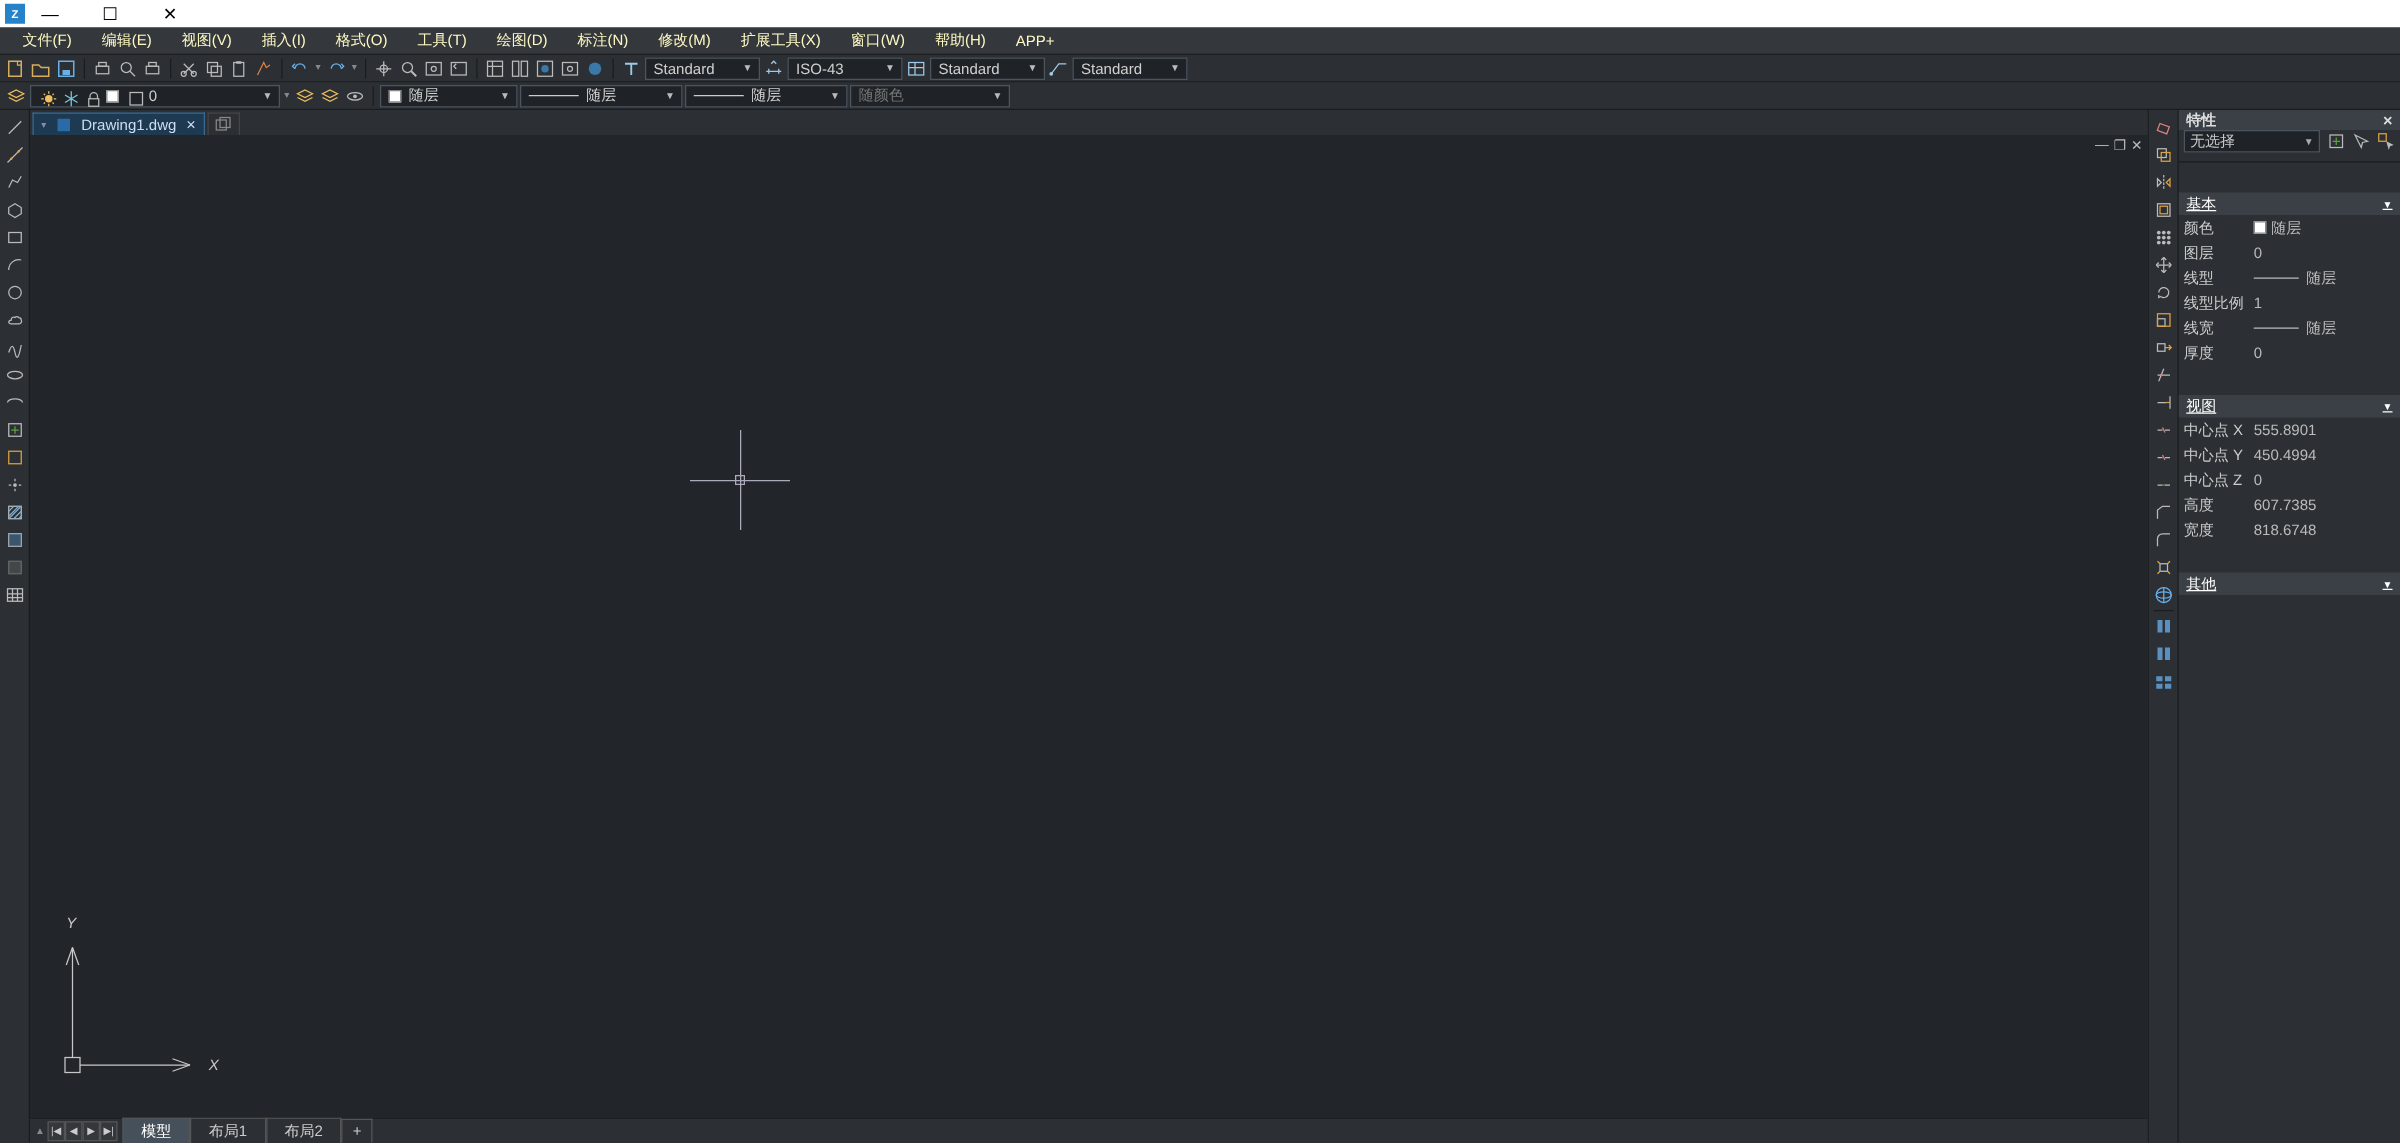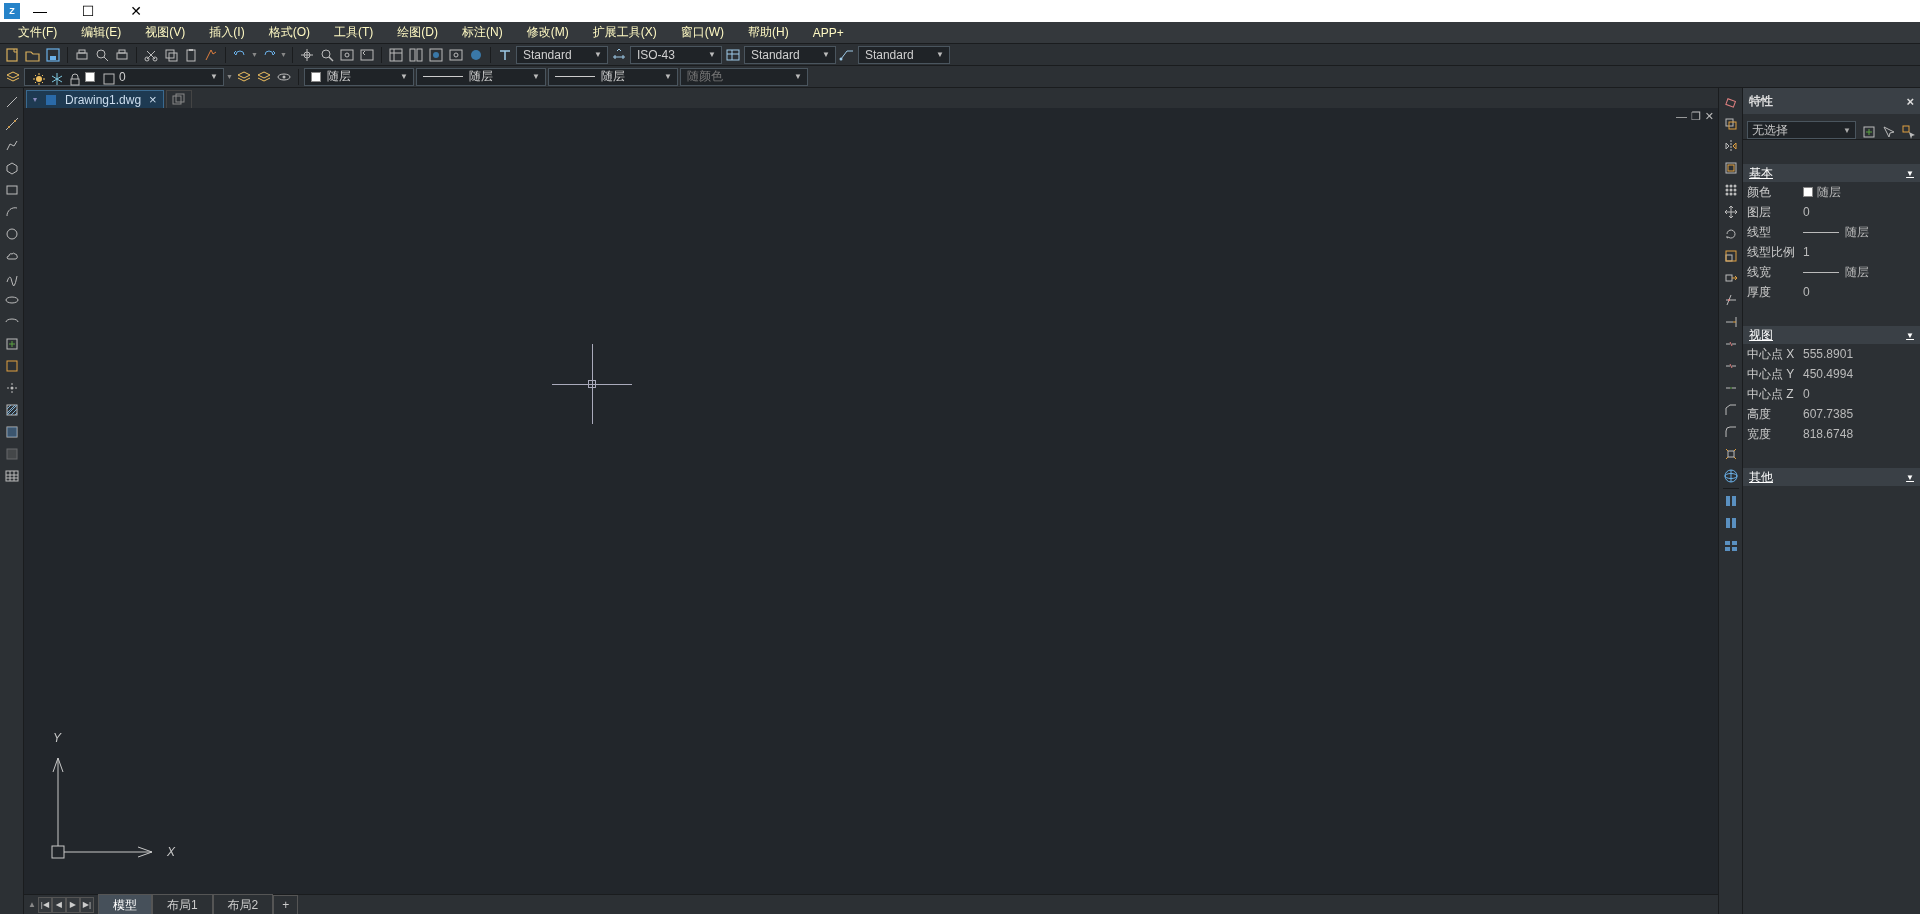--- a/index.html
+++ b/index.html
@@ -47,23 +47,23 @@
 .ucs { position:absolute; left:18px; bottom:28px; width:140px; height:150px; pointer-events:none; }
 .bottomtabs { height:20px; background:#2c3034; border-top:1px solid #1a1c1e; display:flex; align-items:center; padding-left:4px; }
 .bottomtabs .nav { display:flex; gap:0; margin-right:4px;}
 .bottomtabs .nav span { width:14px;height:16px;border:1px solid #555;background:#34383c; display:flex;align-items:center;justify-content:center;font-size:8px;color:#ccc;}
 .bottomtabs .tab { padding:2px 14px; background:#2c3034; border:1px solid #555;border-bottom:none; color:#ccc; }
 .bottomtabs .tab.active { background:#46505a; color:#fff; }
 .bottomtabs .tab.plus { padding:2px 8px;}
 
 
 .proppanel { width:178px; background:#2c3034; border-left:1px solid #1a1c1e; display:flex; flex-direction:column; }
-.proppanel .hdr { height:26px; background:#3a4046; display:flex; align-items:center; padding:0 6px; color:#ddd; font-weight:bold;gap:47px; }
+.proppanel .hdr { height:16px; background:#3a4046; display:flex; align-items:center; padding:0 6px; color:#ddd; font-weight:bold;gap:47px; }
 .proppanel .hdr .cx { margin-left:auto; font-size:13px; }
-.proppanel .selrow { height:26px; display:flex; align-items:flex-end; padding:0 4px; gap:4px; border-bottom:1px solid #1a1c1e;}
+.proppanel .selrow { height:26px; display:flex; align-items:flex-start; padding:0 4px; gap:4px; border-bottom:1px solid #1a1c1e;}
 .proppanel .selrow .seldd { flex:1; height:18px; background:#1f2327; border:1px solid #4a555e; display:flex; align-items:center; padding:0 4px;}
 .proppanel .selrow .arrow{ font-size:8px; color:#aaa;}
 .proppanel .selrow .ico { width:16px;height:16px; display:flex;align-items:center;justify-content:center;}
 .proppanel .secthdr { background:#3a4046; height:18px; display:flex;align-items:center; padding:0 6px; color:#fff; text-decoration:underline; margin-top:24px;}
 .proppanel .secthdr .chev{ margin-left:auto; font-size:8px;}
 .proppanel .row { display:flex; align-items:center; height:20px; padding:0 4px;}
 .proppanel .row .lbl { width:52px; color:#ccc;}
 .proppanel .row .val { flex:1; color:#bbb; padding-left:4px;}
 .proppanel .row .sw { width:10px;height:10px;border:1px solid #888; display:inline-block; margin-right:4px; vertical-align:middle;}
 .proppanel .row .line { display:inline-block; width:36px; height:1px; background:#bbb; vertical-align:middle; margin-right:6px;}

